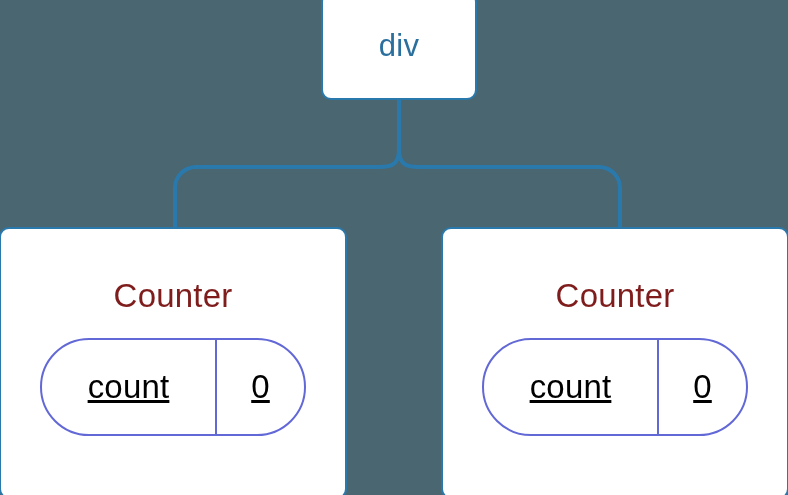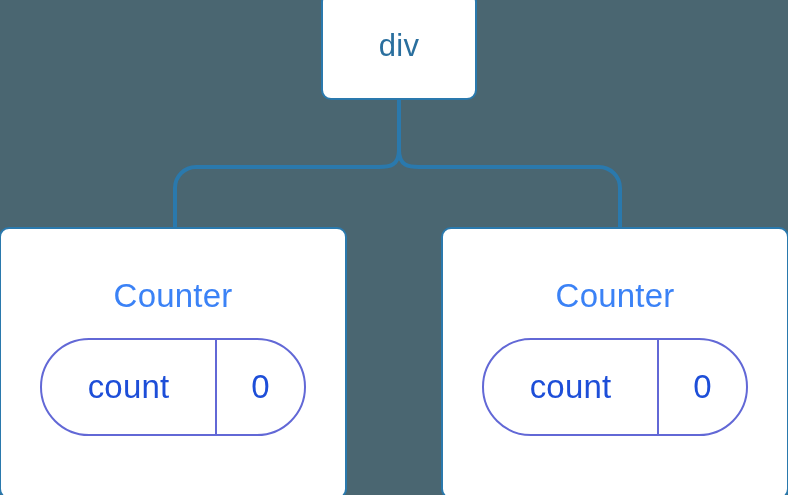--- a/index.html
+++ b/index.html
@@ -58,21 +58,21 @@
     width: 348px;
     height: 272px;
     display: flex;
     flex-direction: column;
     align-items: center;
   }
   .node-child.left  { left: -1px; }
   .node-child.right { left: 441px; }
 
   .child-title {
-    color: #3b82f6;
+    color: #7f1d1d;
     font-size: 33px;
     letter-spacing: 0.2px;
     margin-top: 48px;
   }
 
   
   .pill {
     margin-top: 23px;
     height: 98px;
     width: 266px;
@@ -91,23 +91,24 @@
     border-right: 2px solid #6268d6;
     box-sizing: border-box;
   }
   .pill-val {
     flex: 1 1 auto;
     display: flex;
     align-items: center;
     justify-content: center;
   }
   .pill-key span, .pill-val span {
-    color: #1d4ed8;
+    color: #000000;
     font-size: 33px;
     letter-spacing: 0.2px;
+    text-decoration: underline;
   }
 </style>
 </head>
 <body>
 
 <div id="stage">
 
   <svg id="connectors" viewBox="0 0 788 495" xmlns="http://www.w3.org/2000/svg">
     <g fill="none" stroke="#2a79ad" stroke-width="4" stroke-linecap="butt">
 

